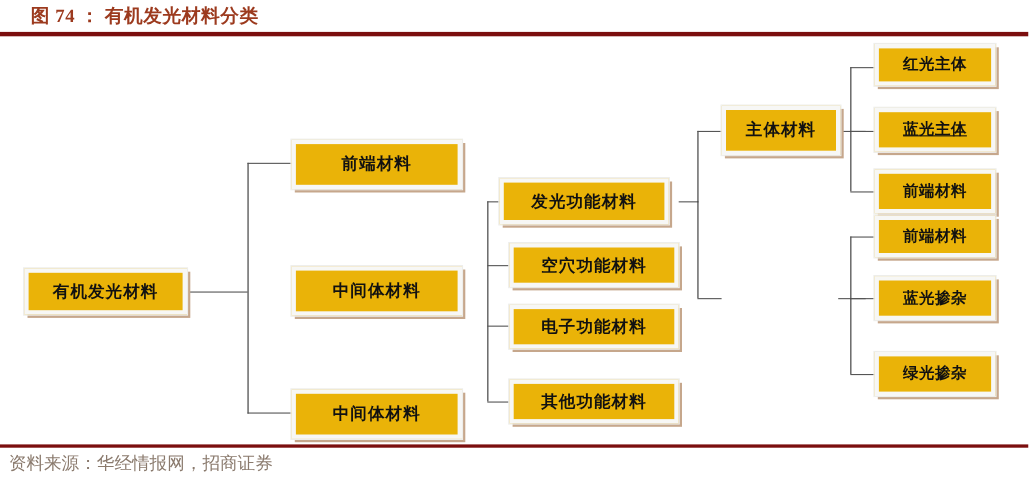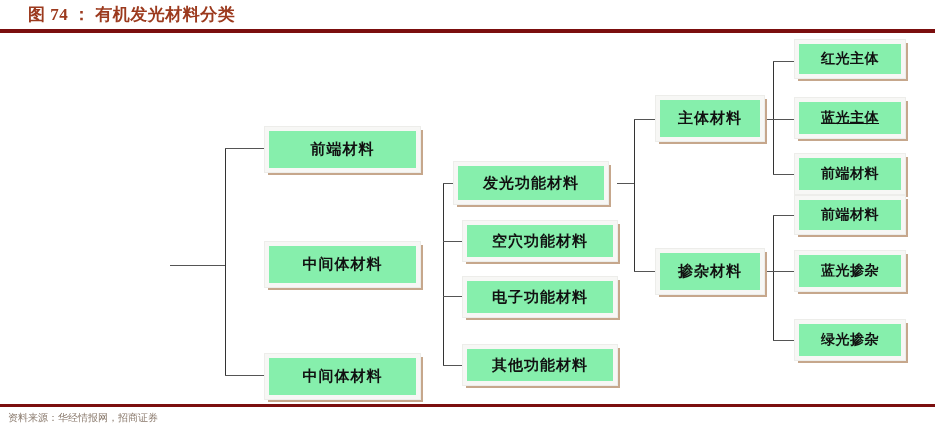--- a/index.html
+++ b/index.html
@@ -48,39 +48,39 @@
     left: 0;
     top: 404px;
     width: 935px;
     height: 3px;
     background: #7B0E0E;
   }
   #figure-source {
     position: absolute;
     left: 8px;
     top: 411px;
-    font-size: 10px;
+    font-size: 16px;
     color: #8A7A6D;
     white-space: nowrap;
   }
 
   
   #diagram {
     position: absolute;
     left: 0;
     top: 34px;
     width: 935px;
     height: 370px;
   }
 
   
   .node {
     position: absolute;
     box-sizing: border-box;
-    background: #86efac;
+    background: #eab308;
     border: 4px solid #F7F7F5;
     outline: 1px solid #EDEDEA;
     box-shadow: 3px 3px 0 0 #C6A78C;
     display: flex;
     align-items: center;
     justify-content: center;
     color: #111111;
     font-size: 15px;
     font-weight: bold;
     letter-spacing: 1px;
@@ -135,32 +135,32 @@
   <div class="hline" style="left:773px; top:27px; width:22px;"></div>
   <div class="hline" style="left:773px; top:85px; width:22px;"></div>
   <div class="hline" style="left:773px; top:140px; width:22px;"></div>
 
   <div class="hline" style="left:762px; top:237px; width:25px;"></div>
   <div class="vline" style="left:773px; top:181px; height:125px;"></div>
   <div class="hline" style="left:773px; top:181px; width:22px;"></div>
   <div class="hline" style="left:773px; top:237px; width:22px;"></div>
   <div class="hline" style="left:773px; top:306px; width:22px;"></div>
 
+  <div class="node" style="left:22px;  top:210px; width:148px; height:42px;">有机发光材料</div>
 
   <div class="node" style="left:265px; top:93px;  width:155px; height:45px;">前端材料</div>
   <div class="node" style="left:265px; top:208px; width:155px; height:45px;">中间体材料</div>
   <div class="node" style="left:265px; top:320px; width:155px; height:45px;">中间体材料</div>
 
   <div class="node" style="left:454px; top:128px; width:154px; height:42px;">发光功能材料</div>
   <div class="node" style="left:463px; top:187px; width:154px; height:40px;">空穴功能材料</div>
   <div class="node" style="left:463px; top:243px; width:154px; height:40px;">电子功能材料</div>
   <div class="node" style="left:463px; top:311px; width:154px; height:40px;">其他功能材料</div>
 
   <div class="node" style="left:656px; top:62px;  width:108px; height:45px;">主体材料</div>
-  <div class="node" style="left:656px; top:215px; width:108px; height:45px;">掺杂材料</div>
 
   <div class="node small" style="left:795px; top:6px;   width:110px; height:38px;">红光主体</div>
   <div class="node small" style="left:795px; top:64px;  width:110px; height:40px;text-decoration:underline;">蓝光主体</div>
   <div class="node small" style="left:795px; top:120px; width:110px; height:40px;">前端材料</div>
 
   <div class="node small" style="left:795px; top:162px; width:110px; height:38px;">前端材料</div>
   <div class="node small" style="left:795px; top:217px; width:110px; height:40px;">蓝光掺杂</div>
   <div class="node small" style="left:795px; top:286px; width:110px; height:40px;">绿光掺杂</div>
 
 </div>

